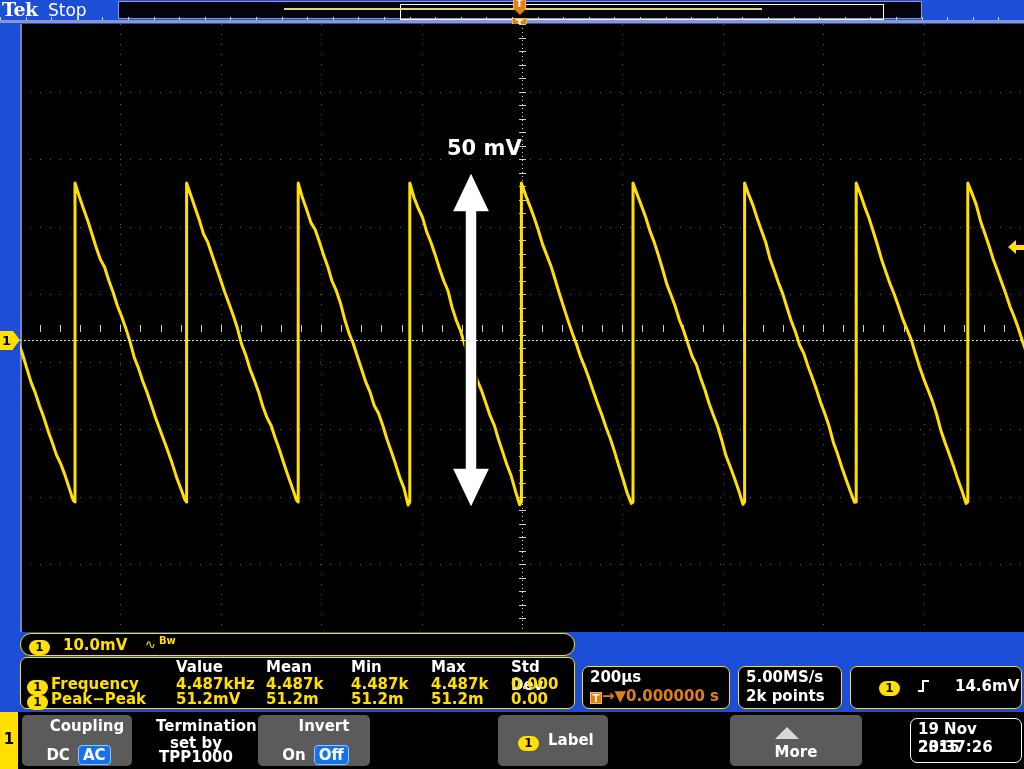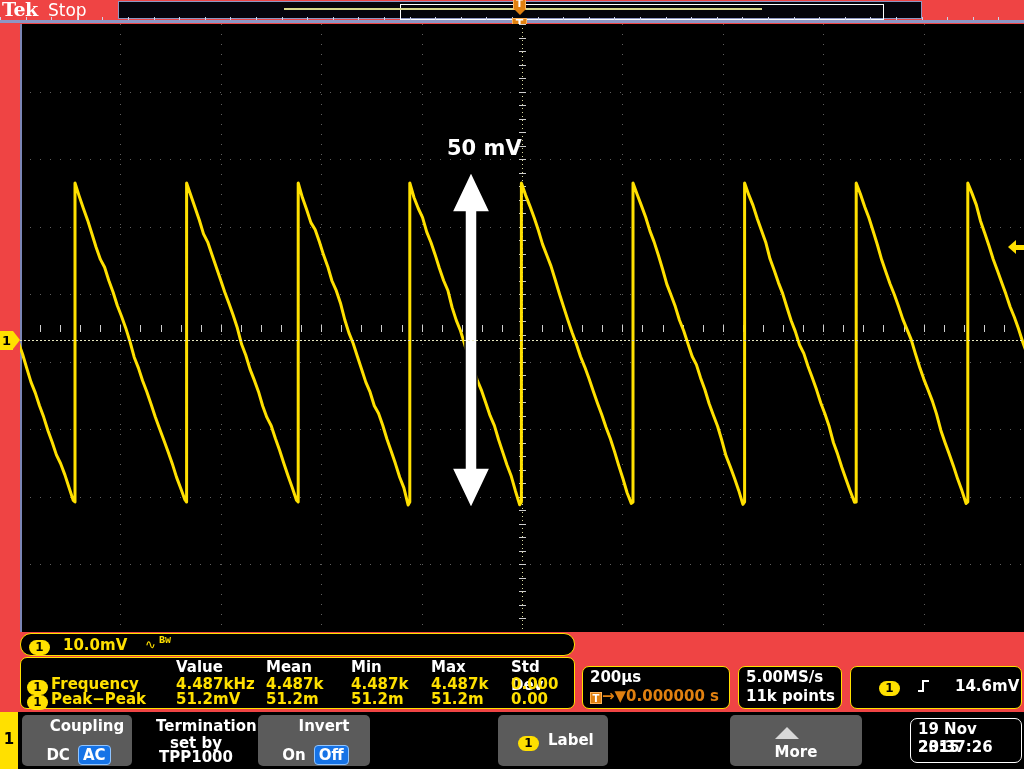--- a/index.html
+++ b/index.html
@@ -1,18 +1,18 @@
 <!DOCTYPE html>
 <html><head>
 <meta charset="utf-8">
 <style>
   html,body{margin:0;padding:0;background:#000;}
   body{width:1024px;height:769px;overflow:hidden;
        font-family:"DejaVu Sans","Liberation Sans",sans-serif;}
-  #app{position:relative;width:1024px;height:769px;background:#ef4444;}
+  #app{position:relative;width:1024px;height:769px;background:#1d4ed8;}
 
   
   .tek-logo{position:absolute;left:2px;top:-2px;color:#fff;font-family:"DejaVu Serif","Liberation Serif",serif;
             font-weight:bold;font-size:19px;letter-spacing:-.5px;}
   .run-state{position:absolute;left:48px;top:0px;color:#fff;font-size:17px;}
 
   
   .ovbar{position:absolute;left:118px;top:1px;width:804px;height:18px;
          border:1px solid #8d97c4;box-sizing:border-box;background:#04040a;}
   .ovwin{position:absolute;left:281px;top:2px;width:484px;height:16px;
@@ -72,21 +72,21 @@
   svg.anno{position:absolute;left:440px;top:172px;width:70px;height:336px;}
 
   
   .chbadge{position:absolute;left:20px;top:633px;width:555px;height:23px;
            border:1px solid #ffe000;border-radius:11px;box-sizing:border-box;background:#000;}
   .pill{display:inline-block;width:21px;height:15px;border-radius:8px;background:#ffe000;color:#000;
         font-size:12px;font-weight:bold;text-align:center;line-height:15px;vertical-align:middle;}
   .chbadge .pillwrap{position:absolute;left:8px;top:3px;}
   .chbadge .txt{position:absolute;left:42px;top:2px;color:#ffe000;font-size:15px;font-weight:bold;}
   .chbadge .cplsym{position:absolute;left:124px;top:3px;color:#ffe000;font-size:13px;}
-  .chbadge .bwsym{position:absolute;left:138px;top:1px;color:#ffe000;font-size:10px;font-weight:bold;font-family:Liberation Mono, monospace;}
+  .chbadge .bwsym{position:absolute;left:138px;top:1px;color:#ffe000;font-size:10px;font-weight:bold;}
 
   
   .meastab{position:absolute;left:20px;top:657px;width:555px;height:52px;
            border:1px solid #ffe000;border-radius:7px;box-sizing:border-box;background:#000;}
   .meastab .hdr{position:absolute;top:0px;color:#fff;font-size:15px;font-weight:bold;}
   .meastab .rowlbl{position:absolute;color:#ffe000;font-size:15px;font-weight:bold;}
   .meastab .cell{position:absolute;color:#ffe000;font-size:15px;font-weight:bold;}
   .meastab .rp{position:absolute;left:6px;}
 
   
@@ -363,21 +363,21 @@
 
   <div class="sbox" style="left:582px;top:666px;width:148px;height:43px;">
     <span class="l1">200µs</span>
     <span class="tpos">
       <span class="tchip">T</span><span>→▼</span><span>0.000000 s</span>
     </span>
   </div>
 
   <div class="sbox" style="left:738px;top:666px;width:104px;height:43px;">
     <span class="l1">5.00MS/s</span>
-    <span class="l2">11k points</span>
+    <span class="l2">2k points</span>
   </div>
 
   <div class="sbox" style="left:850px;top:666px;width:172px;height:43px;">
     <span style="position:absolute;left:28px;top:11px;">
       <span class="pill">1</span>
     </span>
     <svg style="position:absolute;left:66px;top:11px;" width="16" height="16" viewBox="0 0 16 16">
       <path d="M1,13 L6,13 L6,3 L12,3" fill="none" stroke="#ffffff" stroke-width="2"></path>
     </svg>
     <span style="position:absolute;left:104px;top:10px;color:#fff;font-size:15px;font-weight:bold;">14.6mV</span>

